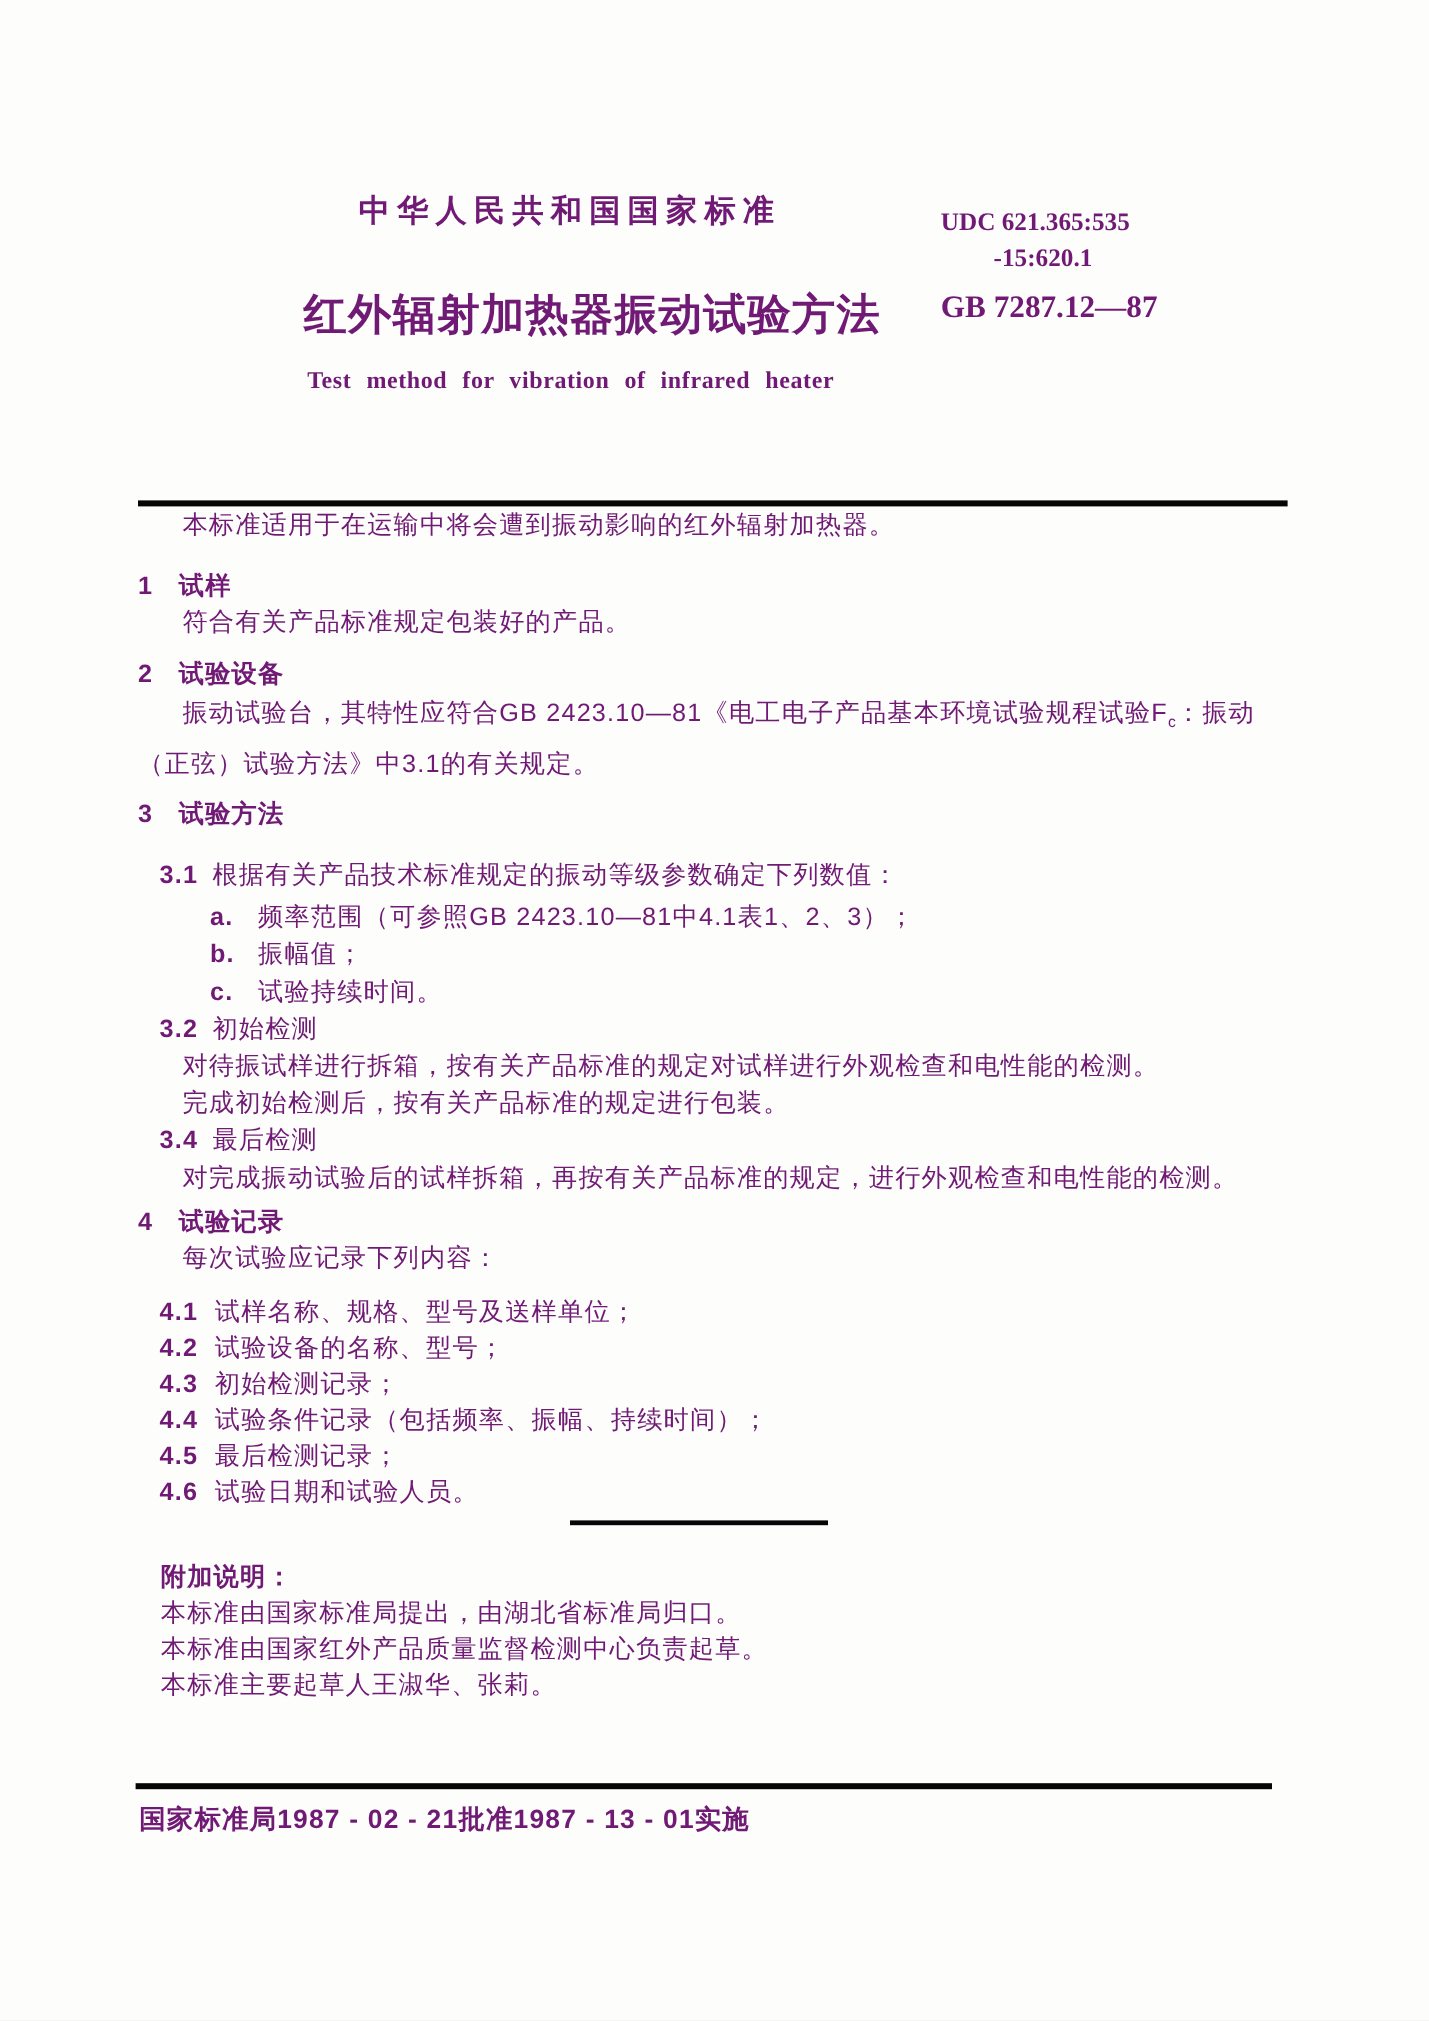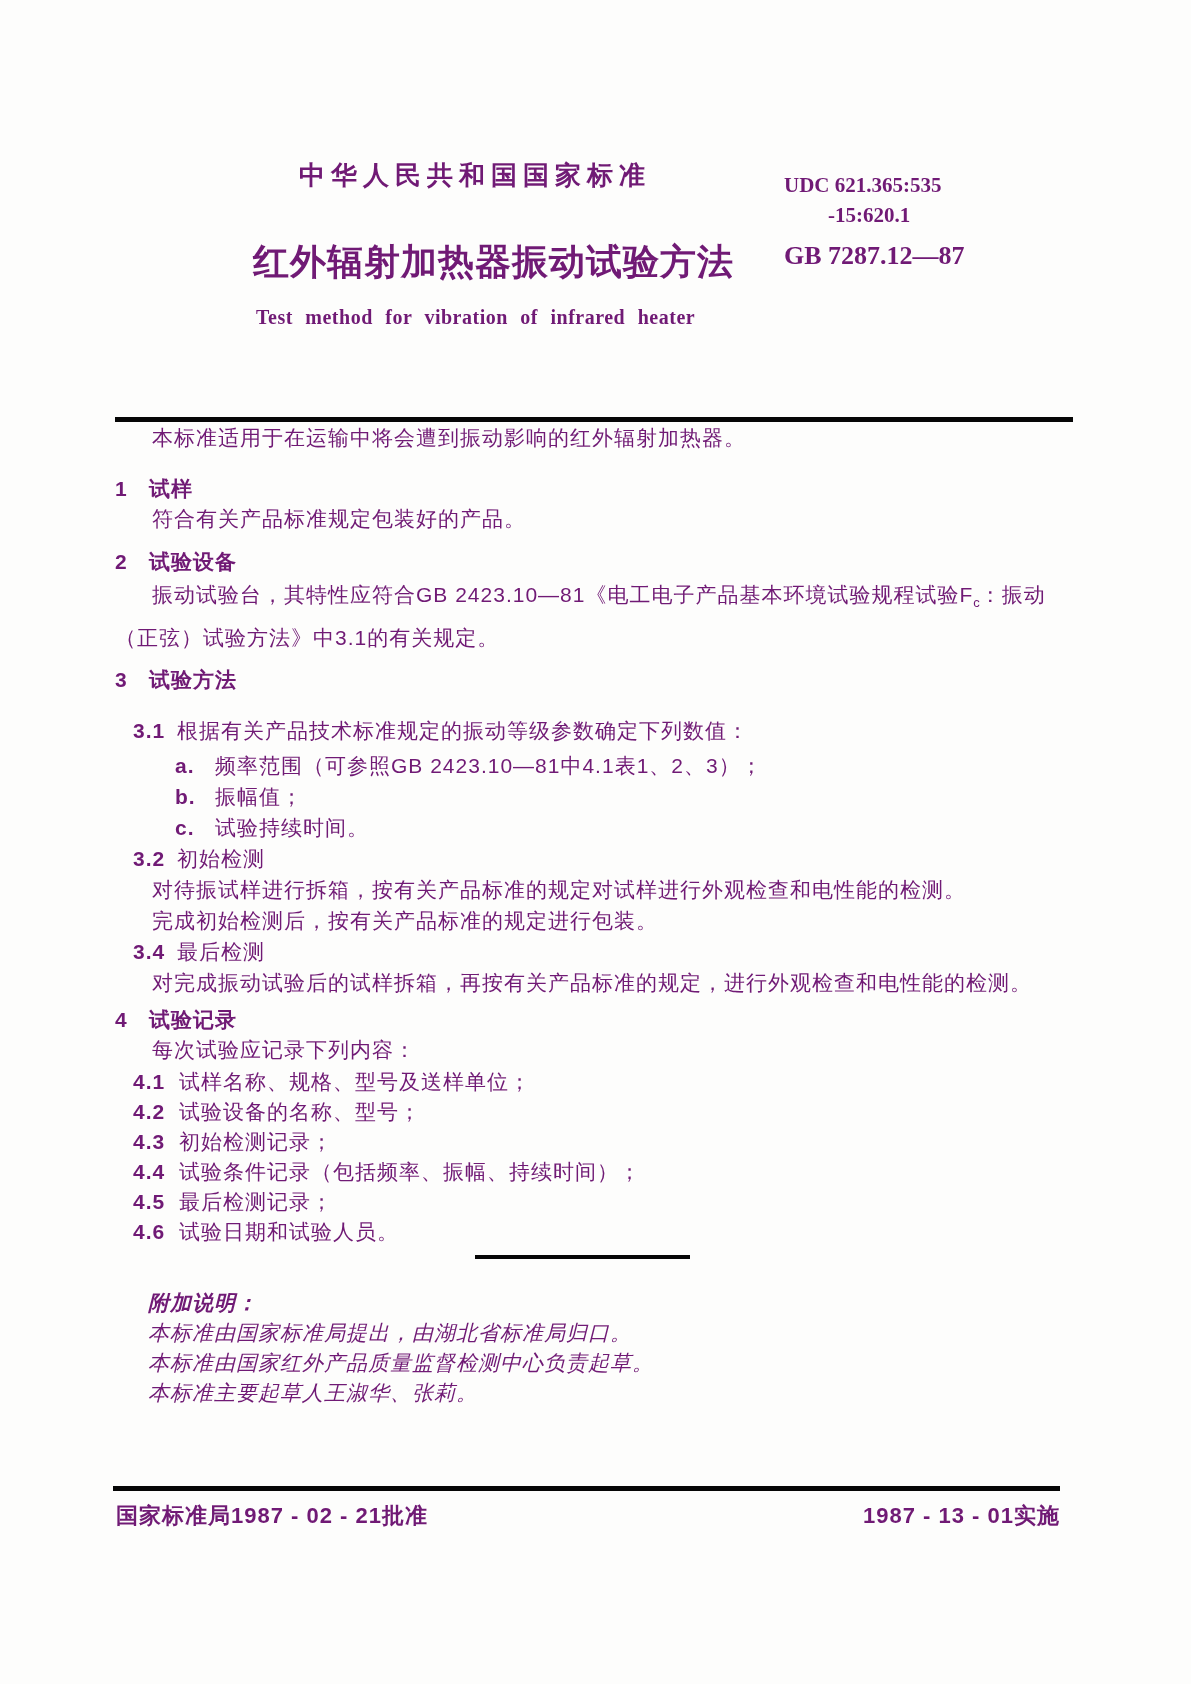--- a/index.html
+++ b/index.html
@@ -36,28 +36,28 @@
   .row-num{width:44px;flex:none;font-weight:700;}
   .r-31{margin-top:20px;}
   .abc{display:flex;padding-left:60px;line-height:31px;}
   .abc-num{width:40px;flex:none;font-weight:700;}
   .abc-a{margin-top:4px;}
   .p-flow{padding-left:0;text-indent:37px;line-height:31px;}
   .h-s4{margin-top:7px;}
   .b-s4intro{margin-top:18px;text-indent:37px;}
   .row4{display:flex;padding-left:18px;line-height:30px;}
   .row4 .row-num{width:46px;}
-  .r-41{margin-top:2px;}
+  .r-41{margin-top:15px;}
   .rule-short{margin:8px 0 0 360px;width:215px;height:4px;background:#060606;}
-  .appendix{margin-top:29px;margin-left:33px;line-height:30px;font-style:italic;}
+  .appendix{margin-top:29px;margin-left:19px;line-height:30px;}
   .app-title{font-weight:700;}
   sub.subc{font-size:13px;letter-spacing:0;}
   
   .rule-foot{position:absolute;top:1486px;left:113px;width:947px;height:5px;background:#060606;}
-  .footer-row{position:absolute;top:1501px;left:116px;width:944px;display:flex;justify-content:space-between;font-weight:700;font-size:22px;letter-spacing:1px;white-space:nowrap;}
+  .footer-row{position:absolute;top:1501px;left:116px;width:944px;display:flex;font-weight:700;font-size:22px;letter-spacing:1px;white-space:nowrap;}
 </style>
 </head>
 <body>
 
 <div class="page">
 
   <div class="org-label">中华人民共和国国家标准</div>
   <div class="udc">
     <div class="udc-l1">UDC 621.365:535</div>
     <div class="udc-l2">-15:620.1</div>

